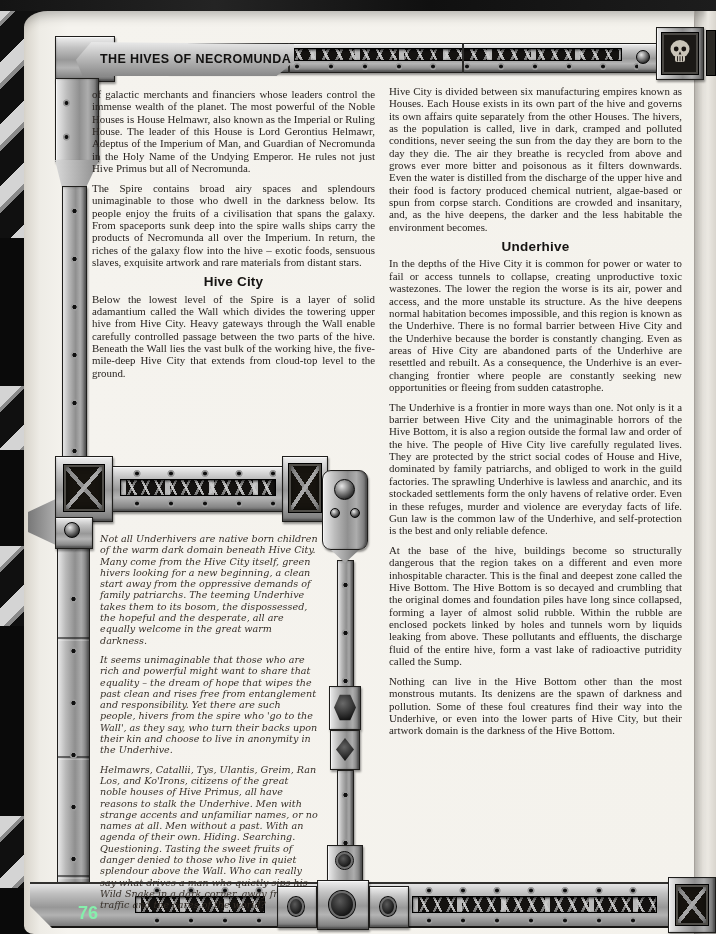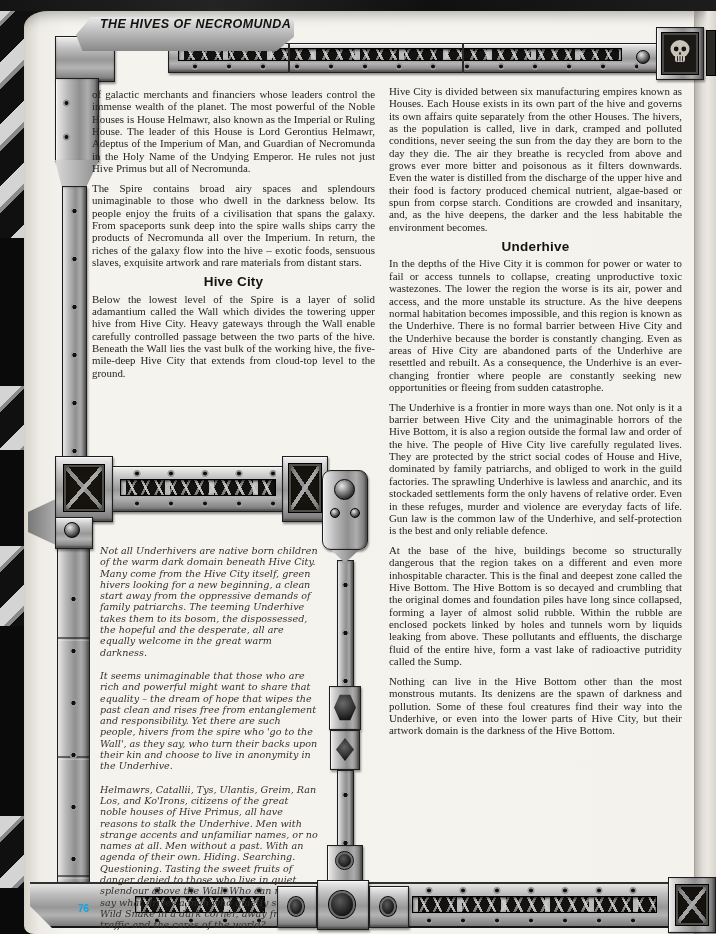--- a/index.html
+++ b/index.html
@@ -50,25 +50,25 @@
       linear-gradient(to bottom right, transparent calc(50% - 2px), #a8a8a8 calc(50% - 2px) calc(50% + 2px), transparent calc(50% + 2px)),
       linear-gradient(to top right, transparent calc(50% - 2px), #8f8f8f calc(50% - 2px) calc(50% + 2px), transparent calc(50% + 2px)),
       #17140f;
     border:1px solid #000; box-shadow: inset 0 0 0 2px #504e49, inset 0 0 7px rgba(0,0,0,.9); }
   .bolt { border-radius:50%; border:1px solid #060606;
           background: radial-gradient(circle at 36% 32%, #e8e8e8, #7f7f7f 42%, #282828 76%, #0c0c0c); }
   .dark-bolt { border-radius:50%; border:2px solid #6d6d6d; outline:1px solid #0a0a0a;
           background: radial-gradient(ellipse at 40% 35%, #5a5a5a, #161616 72%); }
   .seam { background:#2b2a28; width:2px; }
 
-  .title-plate { left:76px; top:17px; width:218px; height:34px;
+  .title-plate { left:76px; top:42px; width:218px; height:34px;
      clip-path: polygon(7% 0, 100% 6%, 100% 58%, 92% 100%, 3% 100%, 0 52%);
      background: linear-gradient(180deg,#e9e9e9,#bcbcbc 45%,#898989);
      filter: drop-shadow(0 2px 1px rgba(0,0,0,.55));
-     display:flex; padding-left:24px; z-index:7;font-style:italic; }
+     display:flex; align-items:center; padding-left:24px; z-index:7; }
   .title-text { font-family:"Liberation Sans",sans-serif; font-weight:700; font-size:12.5px;
                 letter-spacing:.4px; color:#121110; white-space:nowrap; }
   .strut-taper { left:55px; top:160px; width:44px; height:28px;
      clip-path: polygon(0 0,100% 0,70% 100%,16% 100%);
      background: linear-gradient(90deg,#d9d9d9,#8c8c8c); filter: drop-shadow(1px 1px 1px rgba(0,0,0,.4)); }
   .flare-tip { left:331px; top:550px; width:28px; height:13px;
      clip-path: polygon(0 0,100% 0,50% 100%); background:linear-gradient(90deg,#cfcfcf,#777); }
   .hexnut { clip-path: polygon(26% 3%,74% 3%,100% 50%,74% 97%,26% 97%,0 50%);
      background: radial-gradient(circle at 40% 35%, #6a6a6a, #151515 75%); }
   .dianut { clip-path: polygon(50% 0,100% 50%,50% 100%,0 50%);
@@ -86,23 +86,23 @@
   .body-text { position:absolute; color:#27221f; font-size:10.9px; line-height:12.35px;
                text-align:justify; z-index:6; }
   .body-text p { margin:0 0 7.5px; }
   .heading { font-family:"Liberation Sans",sans-serif; font-weight:700; font-size:13.5px;
              color:#161412; letter-spacing:.2px; margin:4px 0 4.5px; text-align:center; }
   .col-left { left:92px; top:88px; width:283px; }
   .col-right { left:389px; top:85px; width:293px; }
   .story { position:absolute; left:100px; top:533px; width:218px; z-index:6;
            color:#362f28; font-family:"DejaVu Serif", serif; font-style:italic;
            font-size:9.6px; line-height:11.3px; text-align:left; }
-  .story p { margin:12px 0 8px; }
+  .story p { margin:0 0 8px; }
   .page-num { position:absolute; left:78px; top:903px; z-index:8;
-              font-family:"Liberation Sans",sans-serif; font-size:10px; font-weight:600; color:#0ea5e9; }
+              font-family:"Liberation Sans",sans-serif; font-size:18px; font-weight:600; color:#86efac; }
   .z5 { z-index:5; } .z6 { z-index:6; } .z7 { z-index:7; } .z8 { z-index:8; }
 </style>
 </head>
 <body>
 
 <div id="stage">
 
   <div class="abs hazard" style="left:0;top:0;width:58px;height:238px;"></div>
   <div class="abs hazard" style="left:0;top:386px;width:26px;height:64px;"></div>
   <div class="abs hazard" style="left:0;top:546px;width:26px;height:80px;"></div>

